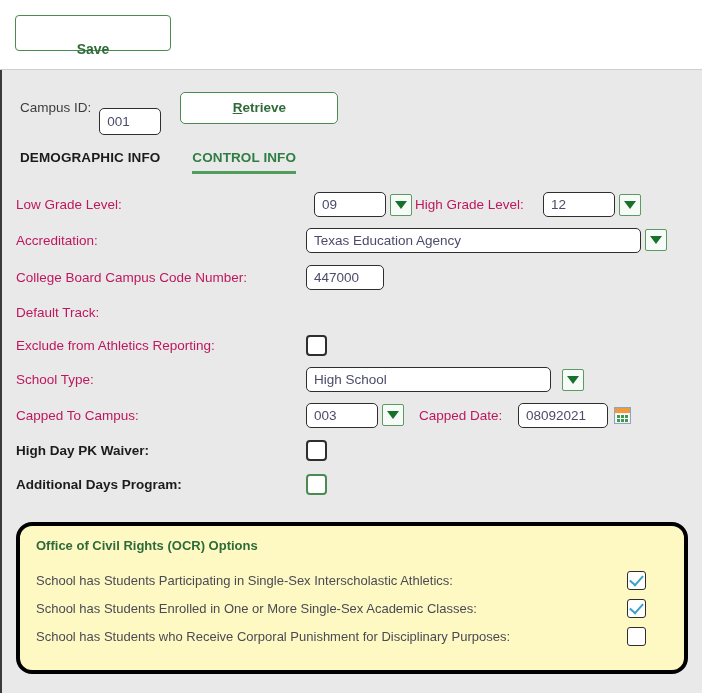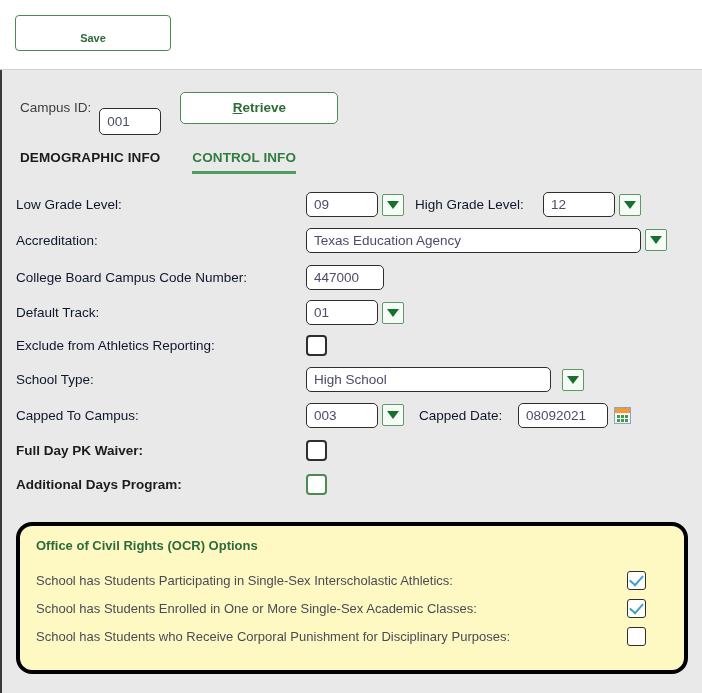--- a/index.html
+++ b/index.html
@@ -32,25 +32,25 @@
   .btn-save {
     position: absolute;
     left: 15px;
     top: 15px;
     width: 156px;
     height: 36px;
     background: #ffffff;
     border: 1.6px solid #4b8b52;
     border-radius: 4px;
     color: #2f6b38;
-    font-size: 11px;
+    font-size: 14px;
     font-weight: bold;
     font-family: "Liberation Sans", sans-serif;
     cursor: pointer;
-    padding: 5px;
+    padding: 16px;
     line-height: 34px;
     text-align: center;
   }
 
   
   .panel {
     position: absolute;
     left: 0;
     top: 70px;
     width: 702px;
@@ -141,21 +141,21 @@
   .row {
     position: relative;
     height: 33px;
     display: flex;
     align-items: center;
   }
   .lbl {
     position: absolute;
     left: 14px;
     font-size: 13.5px;
-    color: #0f172a;
+    color: #be185d;
     white-space: nowrap;
   }
   .lbl.bold { font-weight: bold; color: #1c1c1c; }
 
   .field { position: absolute; display: flex; align-items: center; }
 
   .ddown-btn {
     width: 22px;
     height: 22px;
     background: #f7fbf7;
@@ -289,21 +289,21 @@
 
     <div class="tabs">
       <div class="tab">DEMOGRAPHIC INFO</div>
       <div class="tab active">CONTROL INFO</div>
     </div>
 
     <div class="form">
 
       <div class="row">
         <span class="lbl">Low Grade Level:</span>
-        <div class="field" style="left:304px;justify-content:flex-end;">
+        <div class="field" style="left:312px;justify-content:flex-end;">
           <input class="txt" style="width: 72px; height: 25px;" type="text" value="09">
           <span class="ddown-btn">
               <span class="tri"></span>
             </span>
         </div>
         <span class="lbl" style="left:413px;">High Grade Level:</span>
         <div class="field" style="left:541px;">
           <input class="txt" style="width: 72px; height: 25px;" type="text" value="12">
           <span class="ddown-btn">
               <span class="tri"></span>
@@ -323,26 +323,20 @@
 
       <div class="row" style="height:37px;">
         <span class="lbl">College Board Campus Code Number:</span>
         <div class="field" style="left:304px;">
           <input class="txt" style="width: 78px; height: 25px;" type="text" value="447000">
         </div>
       </div>
 
       <div class="row">
         <span class="lbl">Default Track:</span>
-        <div class="field" style="left:304px;">
-          <input class="txt" style="width: 72px; height: 25px;" type="text" value="01">
-          <span class="ddown-btn">
-              <span class="tri"></span>
-            </span>
-        </div>
       </div>
 
       <div class="row">
         <span class="lbl">Exclude from Athletics Reporting:</span>
         <div class="field" style="left:304px;">
           <span class="chk"></span>
         </div>
       </div>
 
       <div class="row" style="height:35px;">
@@ -374,21 +368,21 @@
                 <i style="left:9px;top:1px;"></i>
               <i style="left:1px;top:5px;"></i>
                 <i style="left:5px;top:5px;"></i>
                 <i style="left:9px;top:5px;"></i>
             </span>
           </span>
         </div>
       </div>
 
       <div class="row" style="height:34px;">
-        <span class="lbl bold">Full Day PK Waiver:</span>
+        <span class="lbl bold">High Day PK Waiver:</span>
         <div class="field" style="left:304px;">
           <span class="chk"></span>
         </div>
       </div>
 
       <div class="row" style="height:34px;">
         <span class="lbl bold">Additional Days Program:</span>
         <div class="field" style="left:304px;">
           <span class="chk green"></span>
         </div>

